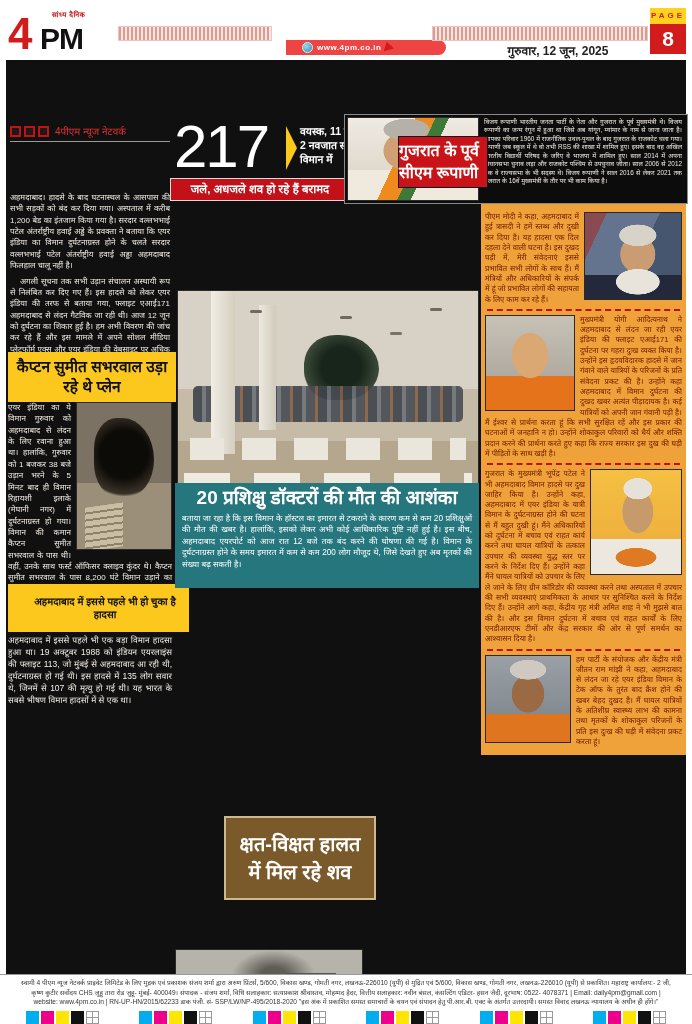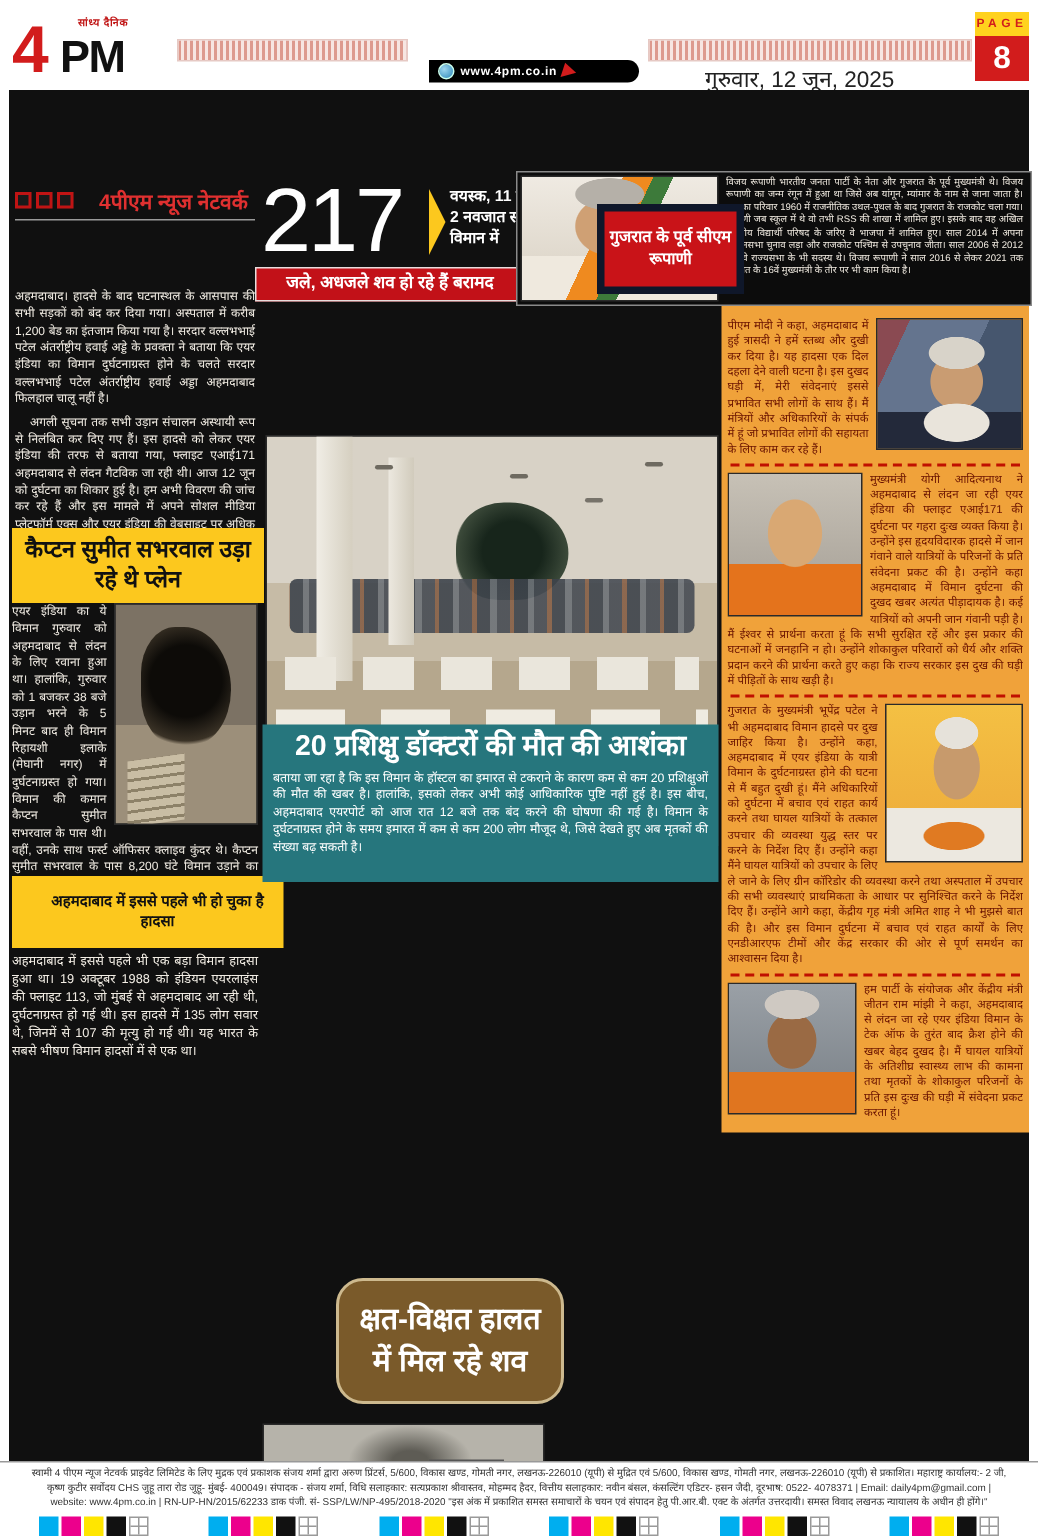--- a/index.html
+++ b/index.html
@@ -7,47 +7,47 @@
   .page{position:relative;width:692px;height:1024px;background:#fff;margin:0 auto;overflow:hidden;}
   .abs{position:absolute;}
 
   
   .logo4{font-size:44px;font-weight:900;color:#d21c1c;line-height:40px;}
   .logopm{font-size:30px;font-weight:900;color:#111;letter-spacing:-1px;}
   .tagline{font-size:7px;font-weight:bold;color:#c01414;letter-spacing:.5px;}
   .stripe{height:13px;background:repeating-linear-gradient(90deg,#dd9a8e 0 2px,#f7e6e2 2px 4px);border:1px solid #e6c9c4;}
   .sectionbox{background:#fff;border:1px solid #bbb;text-align:center;}
   .sectiontxt{font-size:21px;font-weight:900;color:#c01414;line-height:30px;}
-  .webbar{background:#000000;border-radius:0 8px 8px 0;display:flex;align-items:center;gap:4px;padding:0 6px;}
+  .webbar{background:#ef4444;border-radius:0 8px 8px 0;display:flex;align-items:center;gap:4px;padding:0 16px;}
   .webtxt{color:#fff;font-size:8px;font-weight:bold;letter-spacing:.5px;}
   .globe{width:9px;height:9px;border-radius:50%;background:radial-gradient(circle at 35% 35%,#9fd8f0,#2a86b8);border:1px solid #cfe;}
   .webarrow{width:0;height:0;border-left:9px solid #d21c1c;border-top:4px solid transparent;border-bottom:6px solid transparent;transform:rotate(18deg);}
-  .datetxt{font-size:15px;font-weight:normal;color:#222;text-align:left;}
+  .datetxt{font-size:12px;font-weight:bold;color:#222;text-align:center;}
   .pagelabel{background:#ffd21e;color:#d21c1c;font-size:8px;font-weight:900;letter-spacing:3px;text-align:center;line-height:15px;}
   .pagenum{background:#d21c1c;color:#fff;font-size:21px;font-weight:900;text-align:center;line-height:30px;}
   .headline{color:#fff;font-size:41px;font-weight:900;text-align:center;line-height:56px;white-space:nowrap;}
   .content{background:#101010;}
 
   .byline{display:flex;align-items:center;gap:3px;border-bottom:1px solid #9a9a9a;padding-bottom:3px;}
   .sq{width:7px;height:7px;border:2px solid #c01414;background:#1a1a1a;}
-  .bylinetxt{color:#e03030;font-size:14px;font-weight:bold;margin-left:14px;}
+  .bylinetxt{color:#e03030;font-size:10px;font-weight:normal;margin-left:3px;}
   .bodytxt{color:#f2ede4;font-size:8px;line-height:1.42;text-align:justify;}
   .bodytxt p{margin:0 0 4px 0;}
   .indent{text-indent:10px;}
 
   .yellowhead{background:#fcc81e;color:#111;font-weight:900;font-size:15.5px;text-align:center;line-height:1.3;display:flex;align-items:center;justify-content:center;padding:2px;}
 
   .statnum{color:#fff;font-size:60px;font-weight:400;line-height:58px;letter-spacing:-2px;}
   .chev{width:0;height:0;border-left:11px solid #fcc81e;border-top:22px solid transparent;border-bottom:22px solid transparent;}
   .statcap{color:#fff;font-size:10.5px;font-weight:bold;line-height:1.35;}
   .redstrip{background:#c21118;color:#fff;font-size:11.5px;font-weight:bold;text-align:center;line-height:21px;white-space:nowrap;border:1px solid #e8dddd;}
 
   .panelframe{background:#0c0c0c;border:1px solid #8a8a8a;}
   .biotxt{color:#efe9df;font-size:6.4px;line-height:1.32;text-align:justify;}
-  .redlabel{background:#c91318;border:5px solid #0f172a;color:#fff;font-size:11px;font-weight:900;text-align:center;display:flex;align-items:center;justify-content:center;line-height:1.35;}
+  .redlabel{background:#c91318;border:1px solid #0f172a;color:#fff;font-size:16px;font-weight:900;text-align:left;display:flex;align-items:center;justify-content:center;line-height:1.35;}
 
   .teal{background:#26767d;color:#fff;}
   .tealhead{font-size:19px;font-weight:900;text-align:center;white-space:nowrap;line-height:30px;}
   .tealbody{font-size:8.2px;line-height:1.4;text-align:justify;padding:0 7px;}
 
   .orange{background:#f0a23a;}
   .orhead{background:#f3a93f;border:2px solid #fff;color:#7a1200;font-size:13px;font-weight:900;text-align:center;line-height:20px;white-space:nowrap;overflow:hidden;}
   .entry{color:#6b1400;font-size:7.6px;line-height:1.36;text-align:justify;overflow:hidden;}
   .entry::after{content:"";display:block;clear:both;}
   .divider{border-top:2px dashed #c01000;margin:4px 2px;}
@@ -193,21 +193,21 @@
     </div>
     <div class="divider"></div>
 
     <div class="entry">
       <div class="photo ph p-manjhi fl" style="width:84px;height:86px;"></div>
       <span>हम पार्टी के संयोजक और केंद्रीय मंत्री जीतन राम मांझी ने कहा, अहमदाबाद से लंदन जा रहे एयर इंडिया विमान के टेक ऑफ के तुरंत बाद क्रैश होने की खबर बेहद दुखद है। मैं घायल यात्रियों के अतिशीघ्र स्वास्थ्य लाभ की कामना तथा मृतकों के शोकाकुल परिजनों के प्रति इस दुःख की घड़ी में संवेदना प्रकट करता हूं।</span>
     </div>
 
   </div>
 
-  <div class="abs brownlabel" style="left:224px;top:852px;width:152px;height:84px;padding:0 6px;box-sizing:border-box;border-radius:18px;">क्षत-विक्षत हालत में मिल रहे शव</div>
+  <div class="abs brownlabel" style="left:224px;top:816px;width:152px;height:84px;padding:0 6px;box-sizing:border-box;">क्षत-विक्षत हालत में मिल रहे शव</div>
 
   <div class="abs footer" style="left:0;top:974px;width:692px;height:50px;">
     <div class="foottxt" style="margin-top:3px;padding:0 10px;">स्वामी 4 पीएम न्यूज नेटवर्क प्राइवेट लिमिटेड के लिए मुद्रक एवं प्रकाशक संजय शर्मा द्वारा अरुण प्रिंटर्स, 5/600, विकास खण्ड, गोमती नगर, लखनऊ-226010 (यूपी) से मुद्रित एवं 5/600, विकास खण्ड, गोमती नगर, लखनऊ-226010 (यूपी) से प्रकाशित। महाराष्ट्र कार्यालय:- 2 जी,</div>
     <div class="foottxt" style="padding:0 10px;">कृष्ण कुटीर सर्वोदय CHS जुहू तारा रोड जुहू- मुंबई- 400049। संपादक - संजय शर्मा, विधि सलाहकार: सत्यप्रकाश श्रीवास्तव, मोहम्मद हैदर, वित्तीय सलाहकार: नवीन बंसल, कंसल्टिंग एडिटर- हसन जैदी, दूरभाष: 0522- 4078371  |  Email: daily4pm@gmail.com  |</div>
     <div class="foottxt" style="padding:0 10px;">website: www.4pm.co.in  |  RN-UP-HN/2015/62233  डाक पंजी. सं- SSP/LW/NP-495/2018-2020  "इस अंक में प्रकाशित समस्त समाचारों के चयन एवं संपादन हेतु पी.आर.बी. एक्ट के अंतर्गत उत्तरदायी। समस्त विवाद लखनऊ न्यायालय के अधीन ही होंगे।"</div>
     <div class="bars" style="margin-top:4px;">
       <div class="grp">
           <span class="cell c"></span>
           <span class="cell m"></span>
           <span class="cell y"></span>

